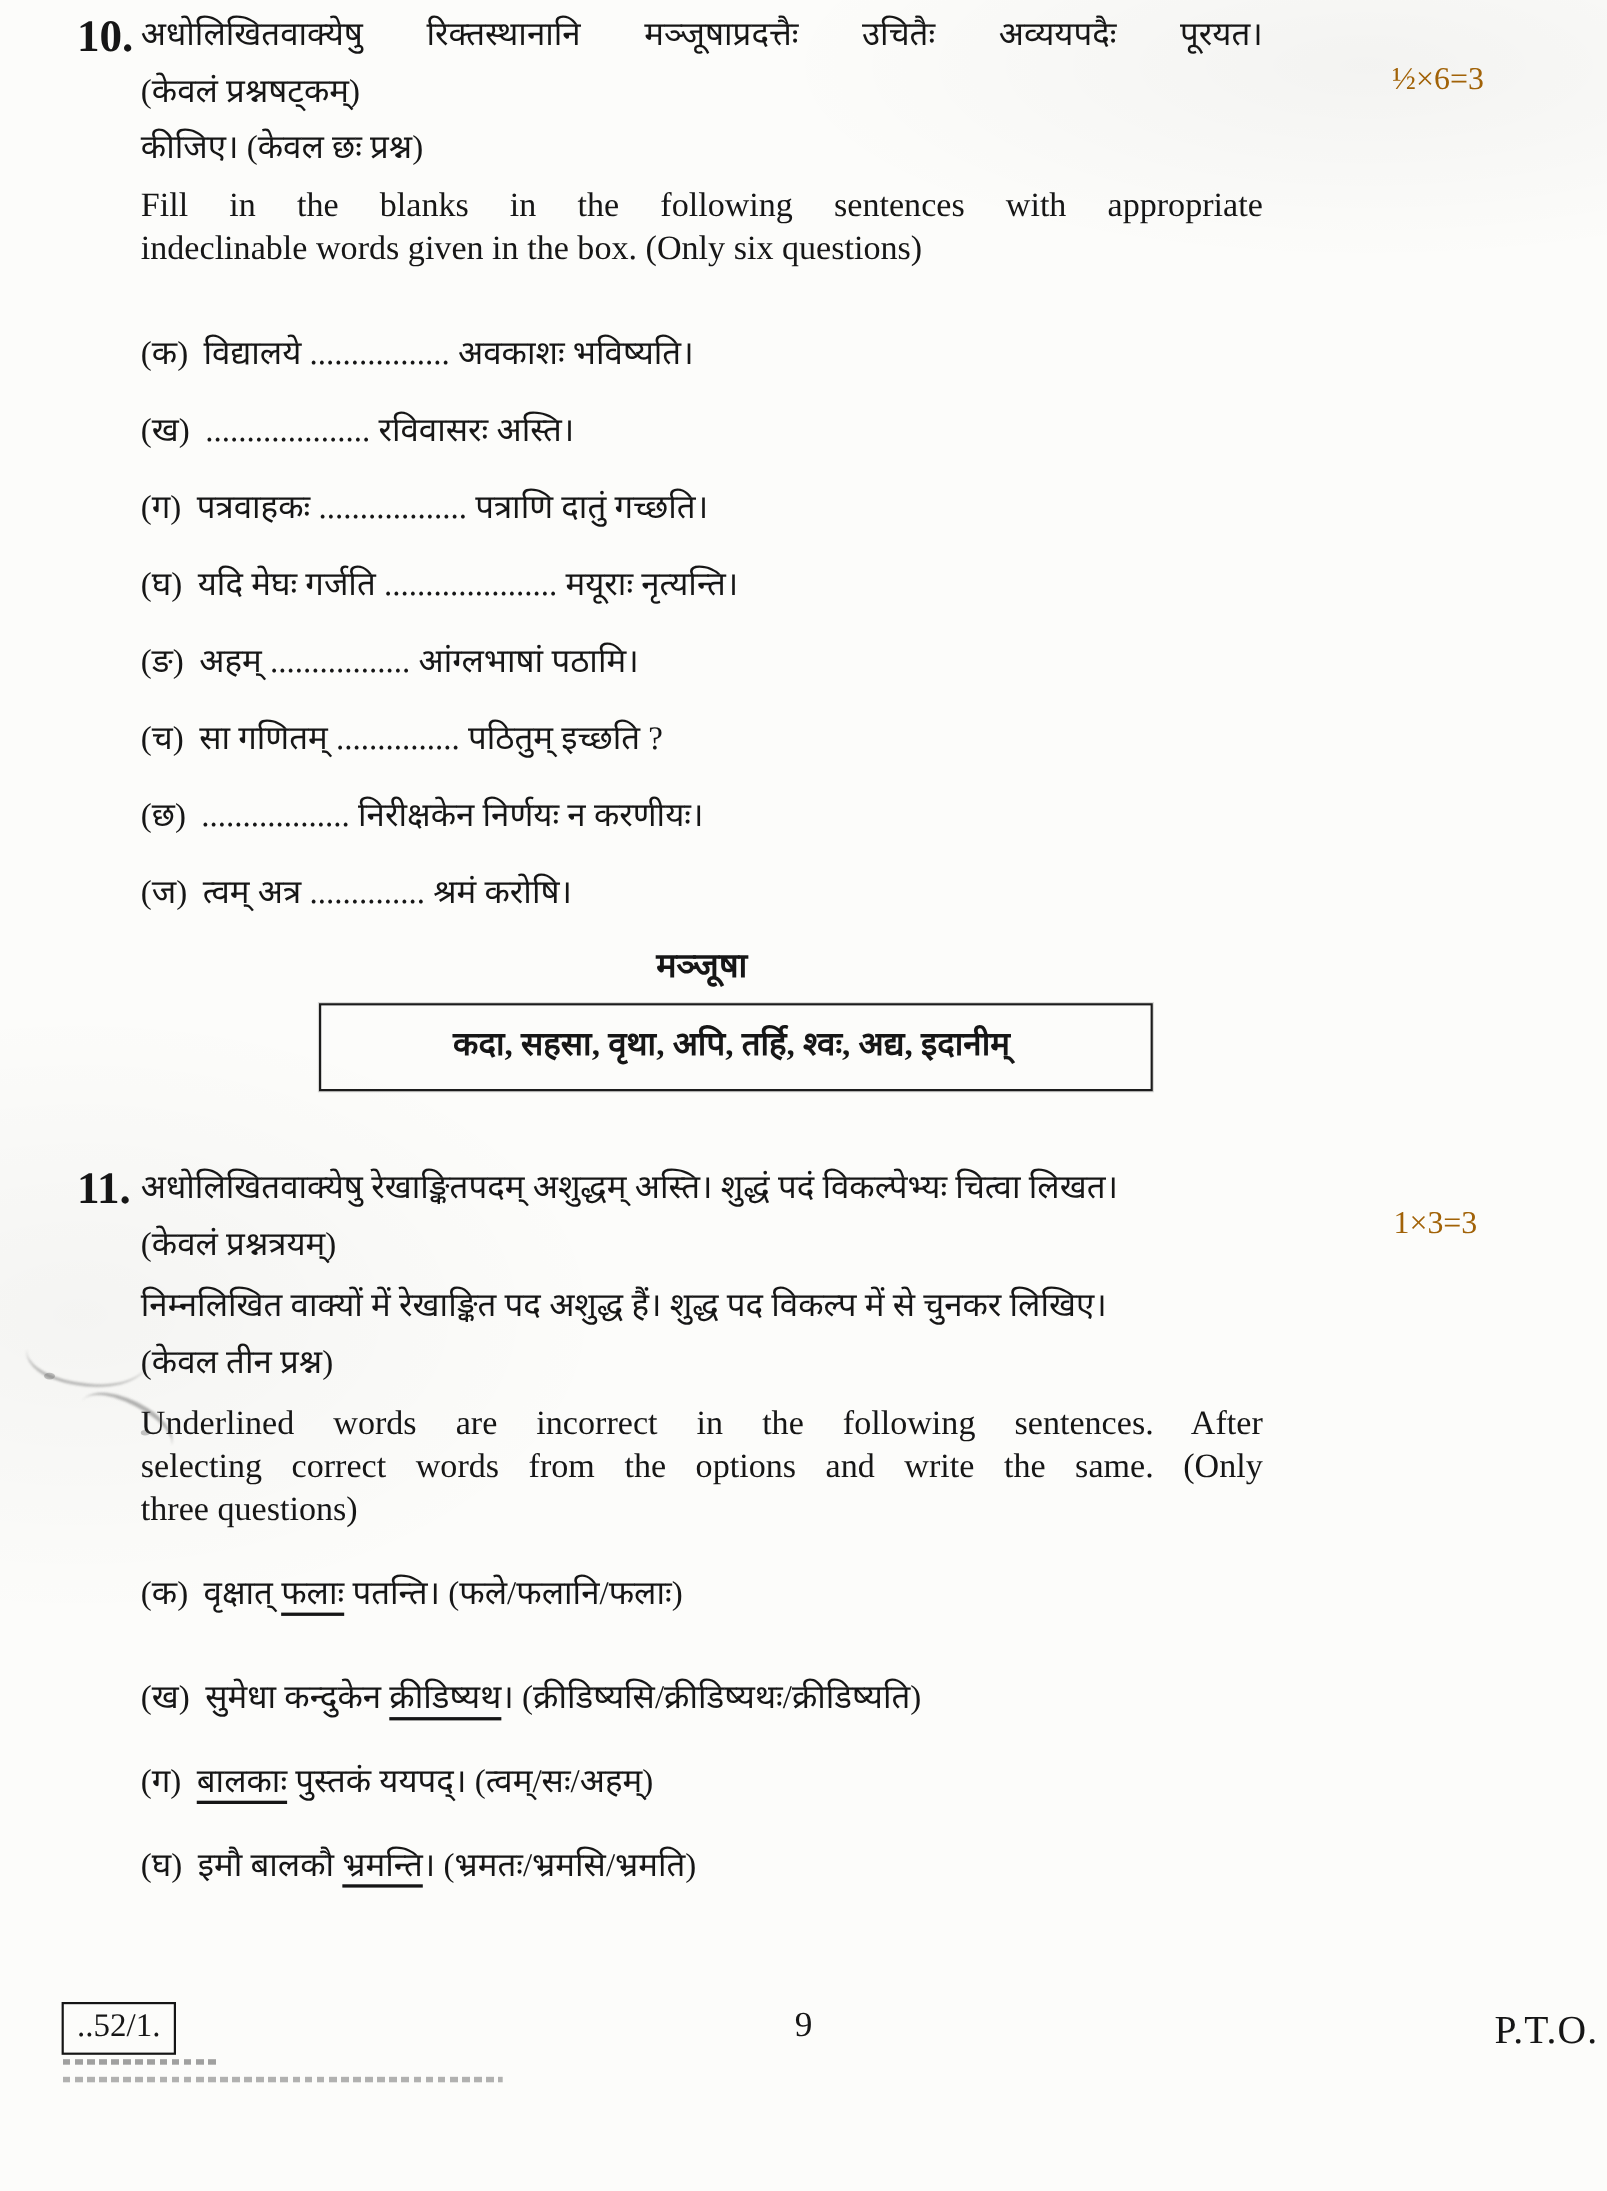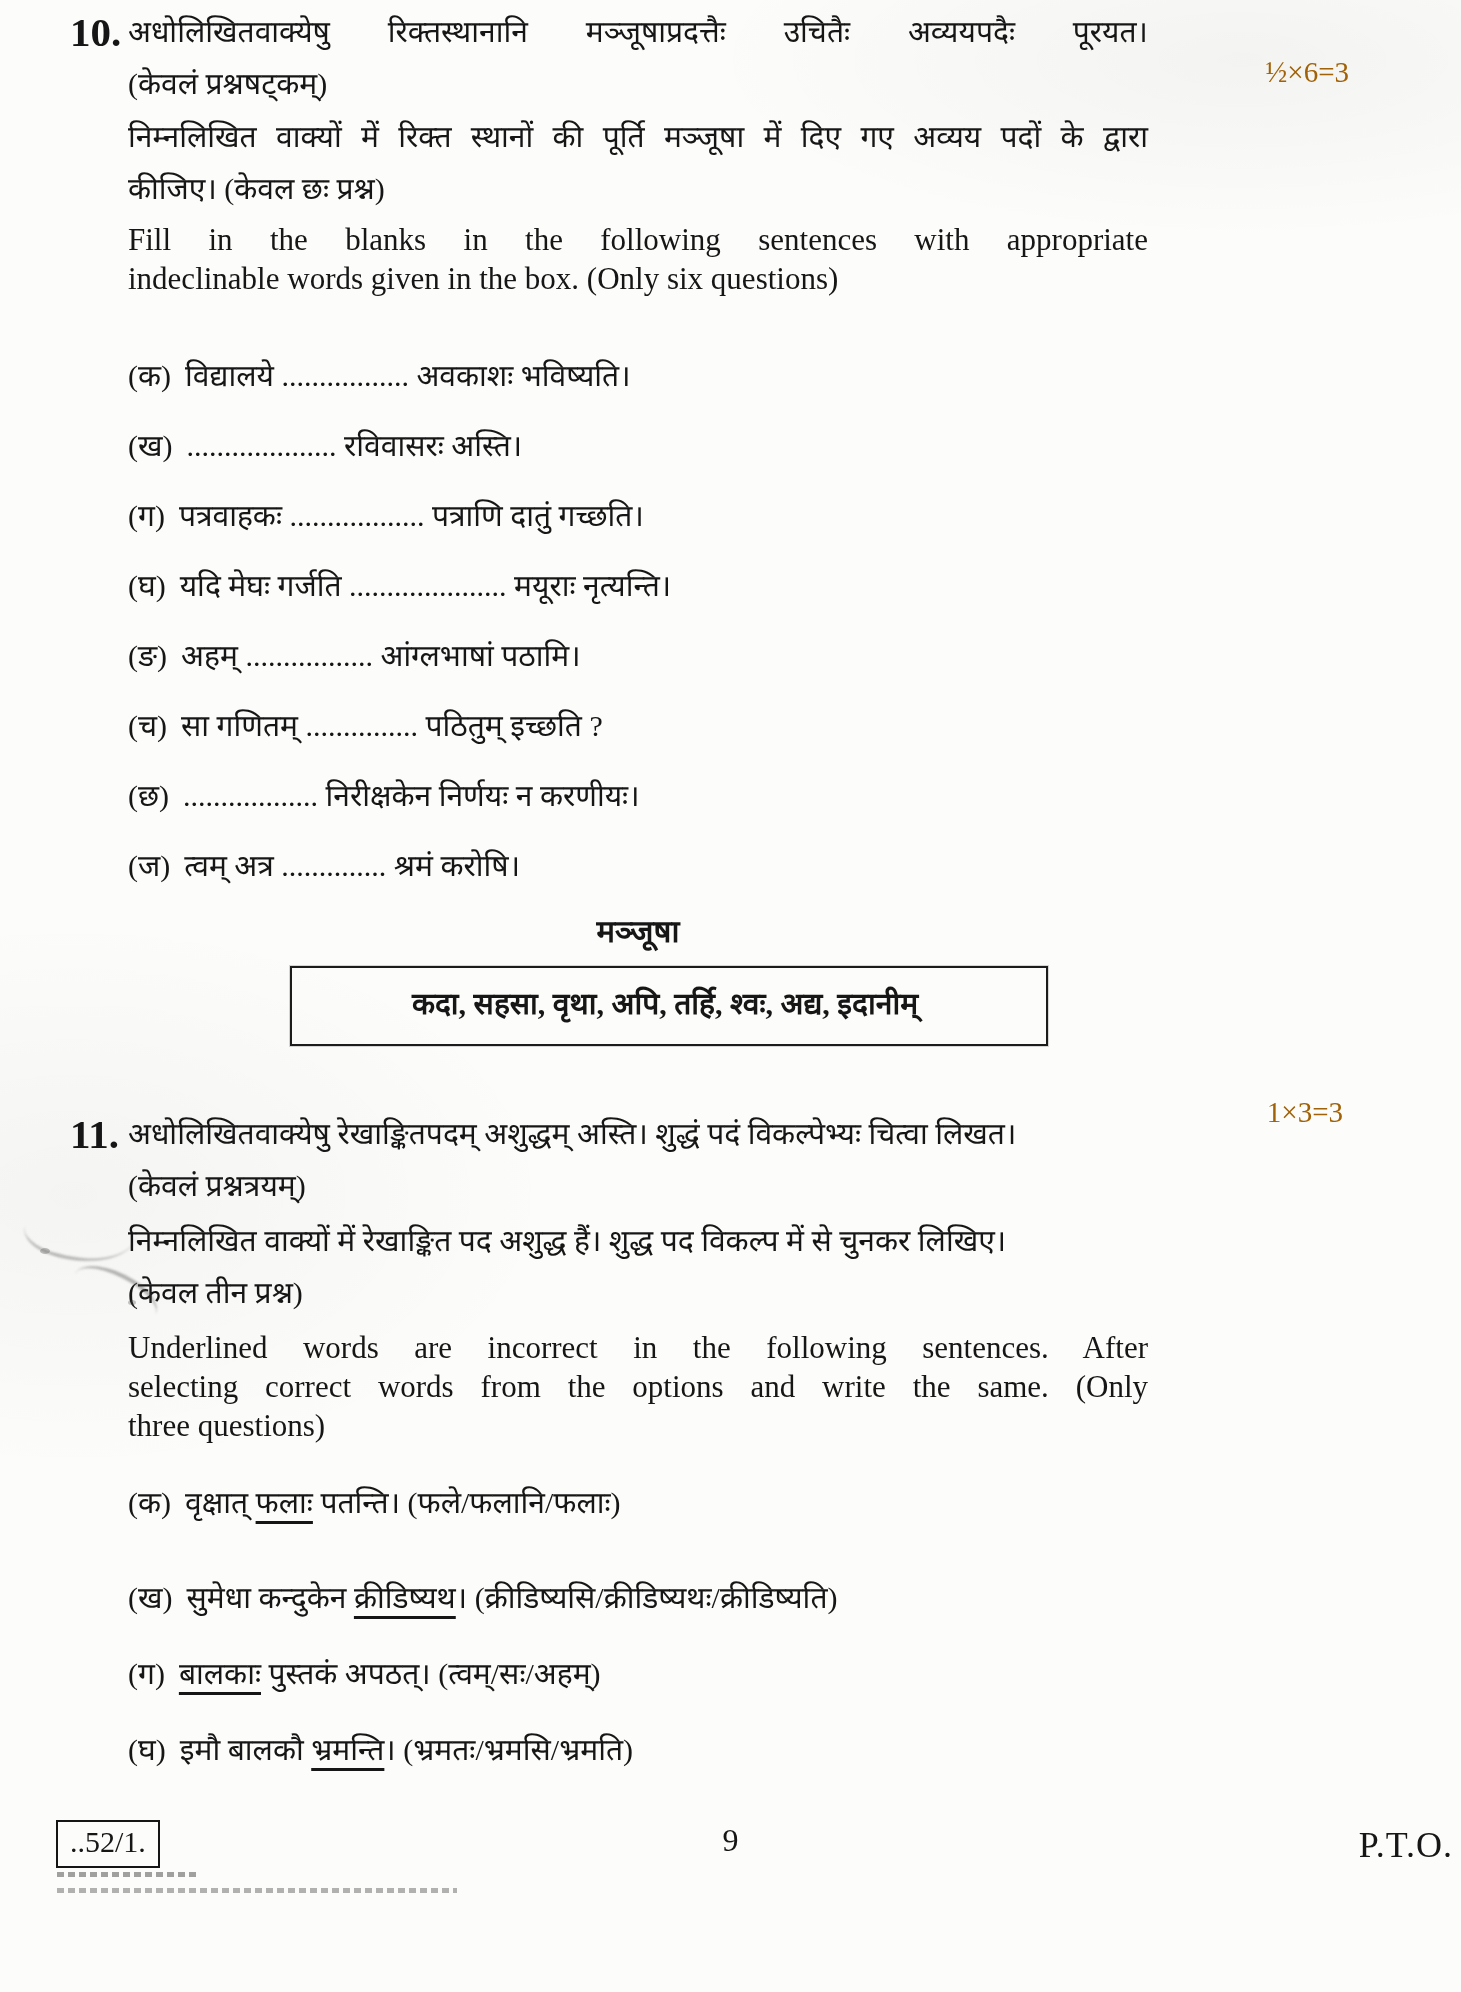--- a/index.html
+++ b/index.html
@@ -118,21 +118,20 @@
 
   <div class="content">
 
     <section>
       <div class="q-row">
         <div class="q-num">10.</div>
         <div class="q-body">
           <div class="sa jline">अधोलिखितवाक्येषु रिक्तस्थानानि मञ्जूषाप्रदत्तैः उचितैः अव्ययपदैः पूरयत।</div>
           <div class="sa mt4">(केवलं प्रश्नषट्कम्)</div>
 
-          <div class="hi jline mt4">निम्नलिखित वाक्यों में रिक्त स्थानों की पूर्ति मञ्जूषा में दिए गए अव्यय पदों के द्वारा</div>
           <div class="hi mt2">कीजिए। (केवल छः प्रश्न)</div>
 
           <div class="en jline mt6">Fill in the blanks in the following sentences with appropriate</div>
           <div class="en">indeclinable words given in the box. (Only six questions)</div>
 
           <div class="item" style="margin-top:56px;">
             <span class="lbl">(क)</span><span>विद्यालये ................. अवकाशः भविष्यति।</span>
           </div>
           <div class="item">
             <span class="lbl">(ख)</span><span>.................... रविवासरः अस्ति।</span>
@@ -176,21 +175,21 @@
           <div class="en jline">selecting correct words from the options and write the same. (Only</div>
           <div class="en">three questions)</div>
 
           <div class="item" style="margin-top:36px;">
             <span class="lbl">(क)</span><span>वृक्षात् </span><span class="uline">फलाः</span><span> पतन्ति। (फले/फलानि/फलाः)</span>
           </div>
           <div class="item" style="margin-top:51px;">
             <span class="lbl">(ख)</span><span>सुमेधा कन्दुकेन </span><span class="uline">क्रीडिष्यथ</span><span>। (क्रीडिष्यसि/क्रीडिष्यथः/क्रीडिष्यति)</span>
           </div>
           <div class="item" style="margin-top:32px;">
-            <span class="lbl">(ग)</span><span></span><span class="uline">बालकाः</span><span> पुस्तकं अपठत्। (त्वम्/सः/अहम्)</span>
+            <span class="lbl">(ग)</span><span></span><span class="uline">बालकाः</span><span> पुस्तकं ययपद्। (त्वम्/सः/अहम्)</span>
           </div>
           <div class="item" style="margin-top:32px;">
             <span class="lbl">(घ)</span><span>इमौ बालकौ </span><span class="uline">भ्रमन्ति</span><span>। (भ्रमतः/भ्रमसि/भ्रमति)</span>
           </div>
         </div>
       </div>
     </section>
   </div>
 
   <div class="footer-code">..52/1.</div>

